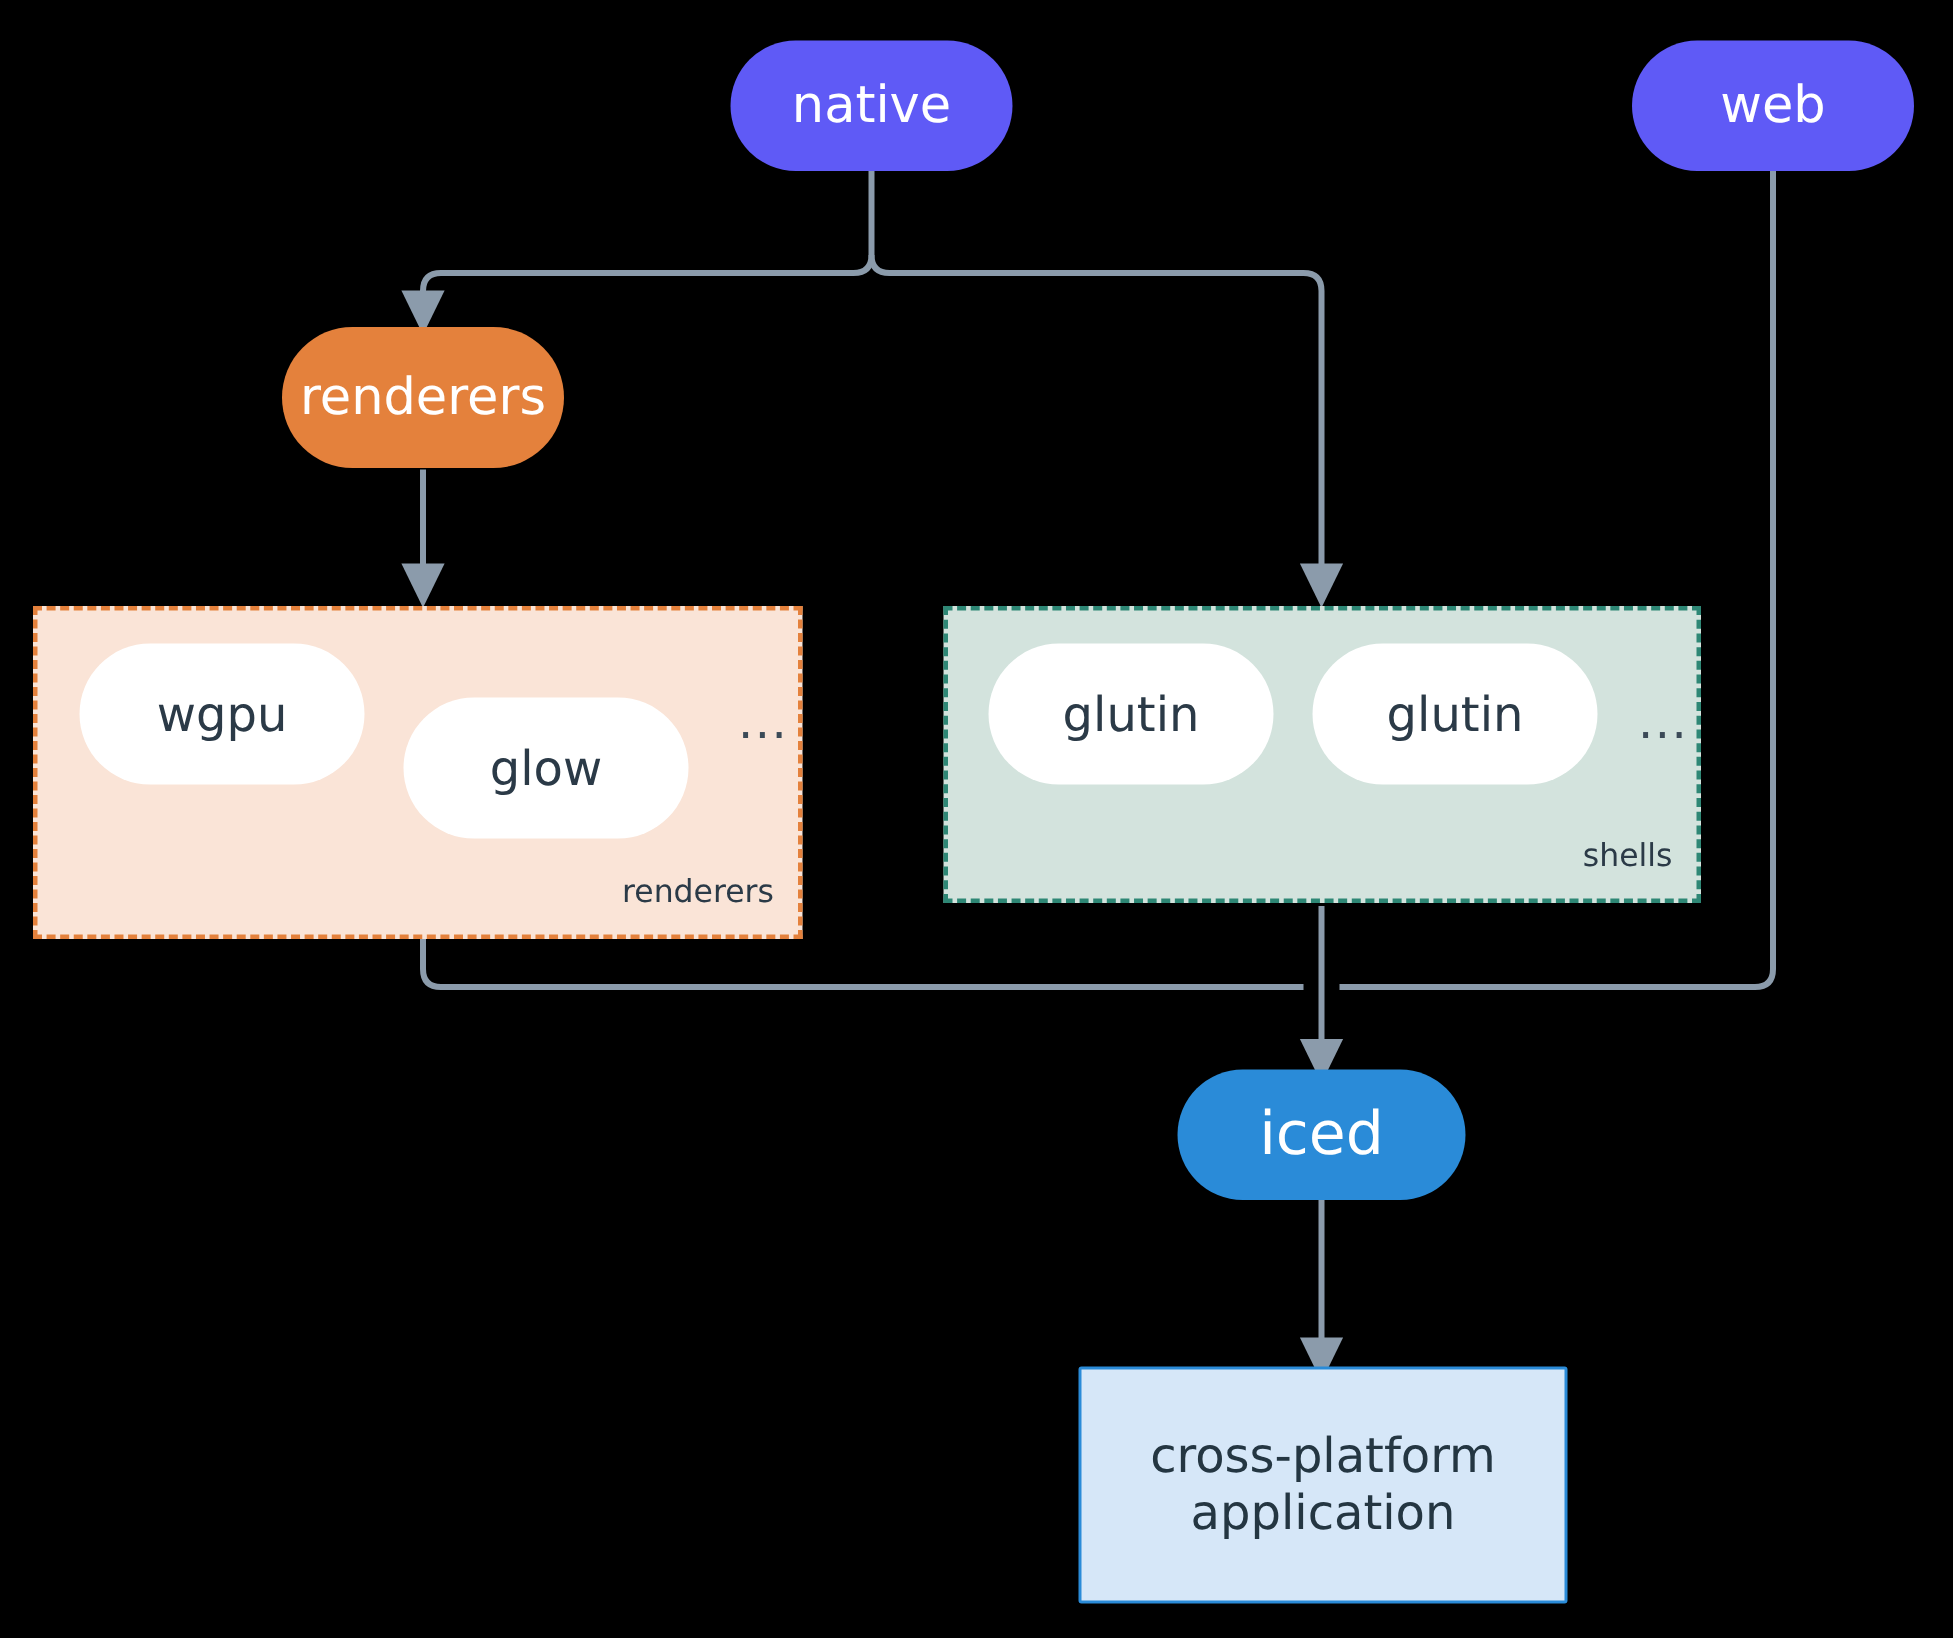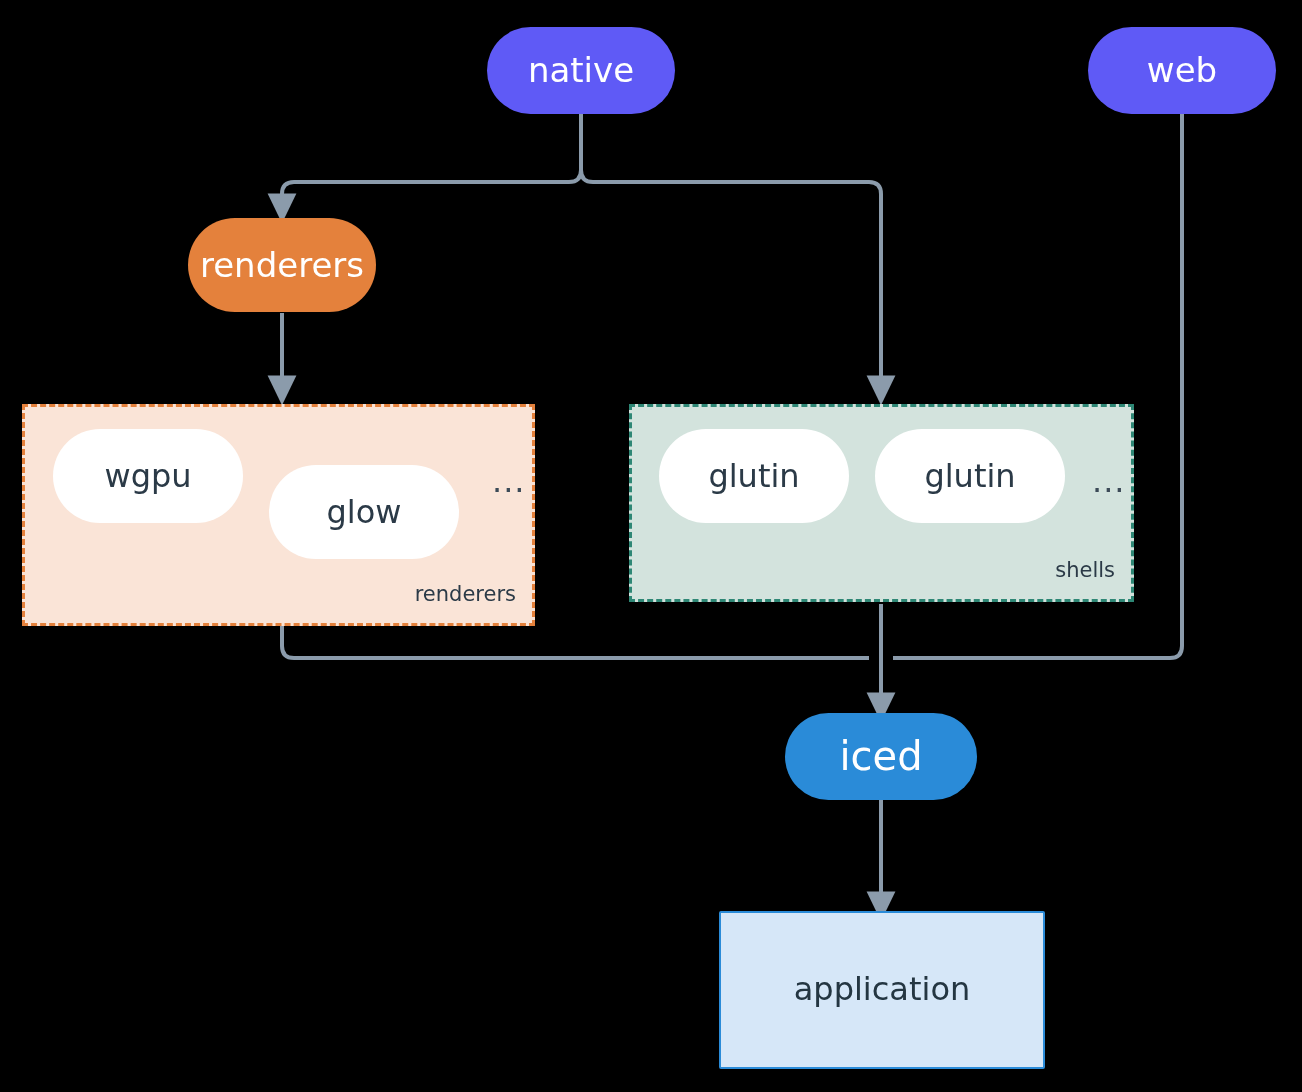--- a/index.html
+++ b/index.html
@@ -161,16 +161,17 @@
     </div>
     <div class="ellipsis" style="left:460px; top:58px;">...</div>
     <div class="cluster-label" style="right:16px; bottom:18px;">shells</div>
   </div>
 
   <div class="node pill node-iced" style="left:785px; top:713px; width:192px; height:87px;">
     <span>iced</span>
   </div>
 
   <div class="node node-app" style="left:719px; top:911px; width:326px; height:158px;">
+    <span class="line">cross-platform</span>
     <span class="line">application</span>
   </div>
 
 </div>
 
 </body></html>

